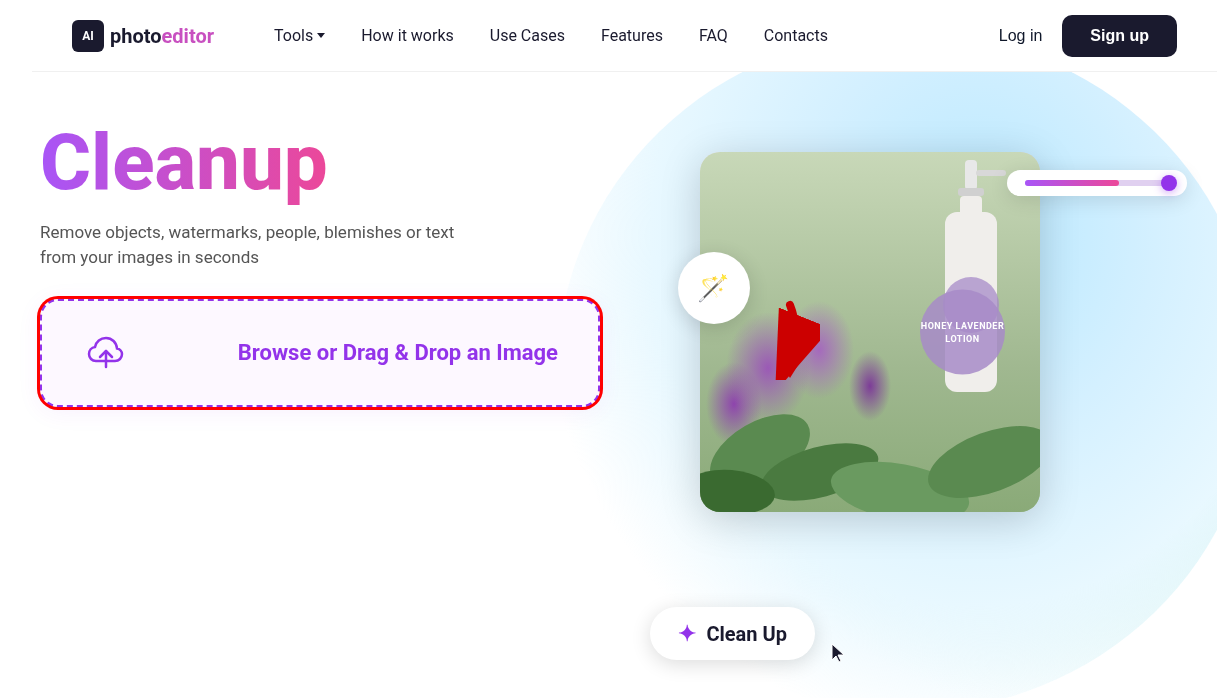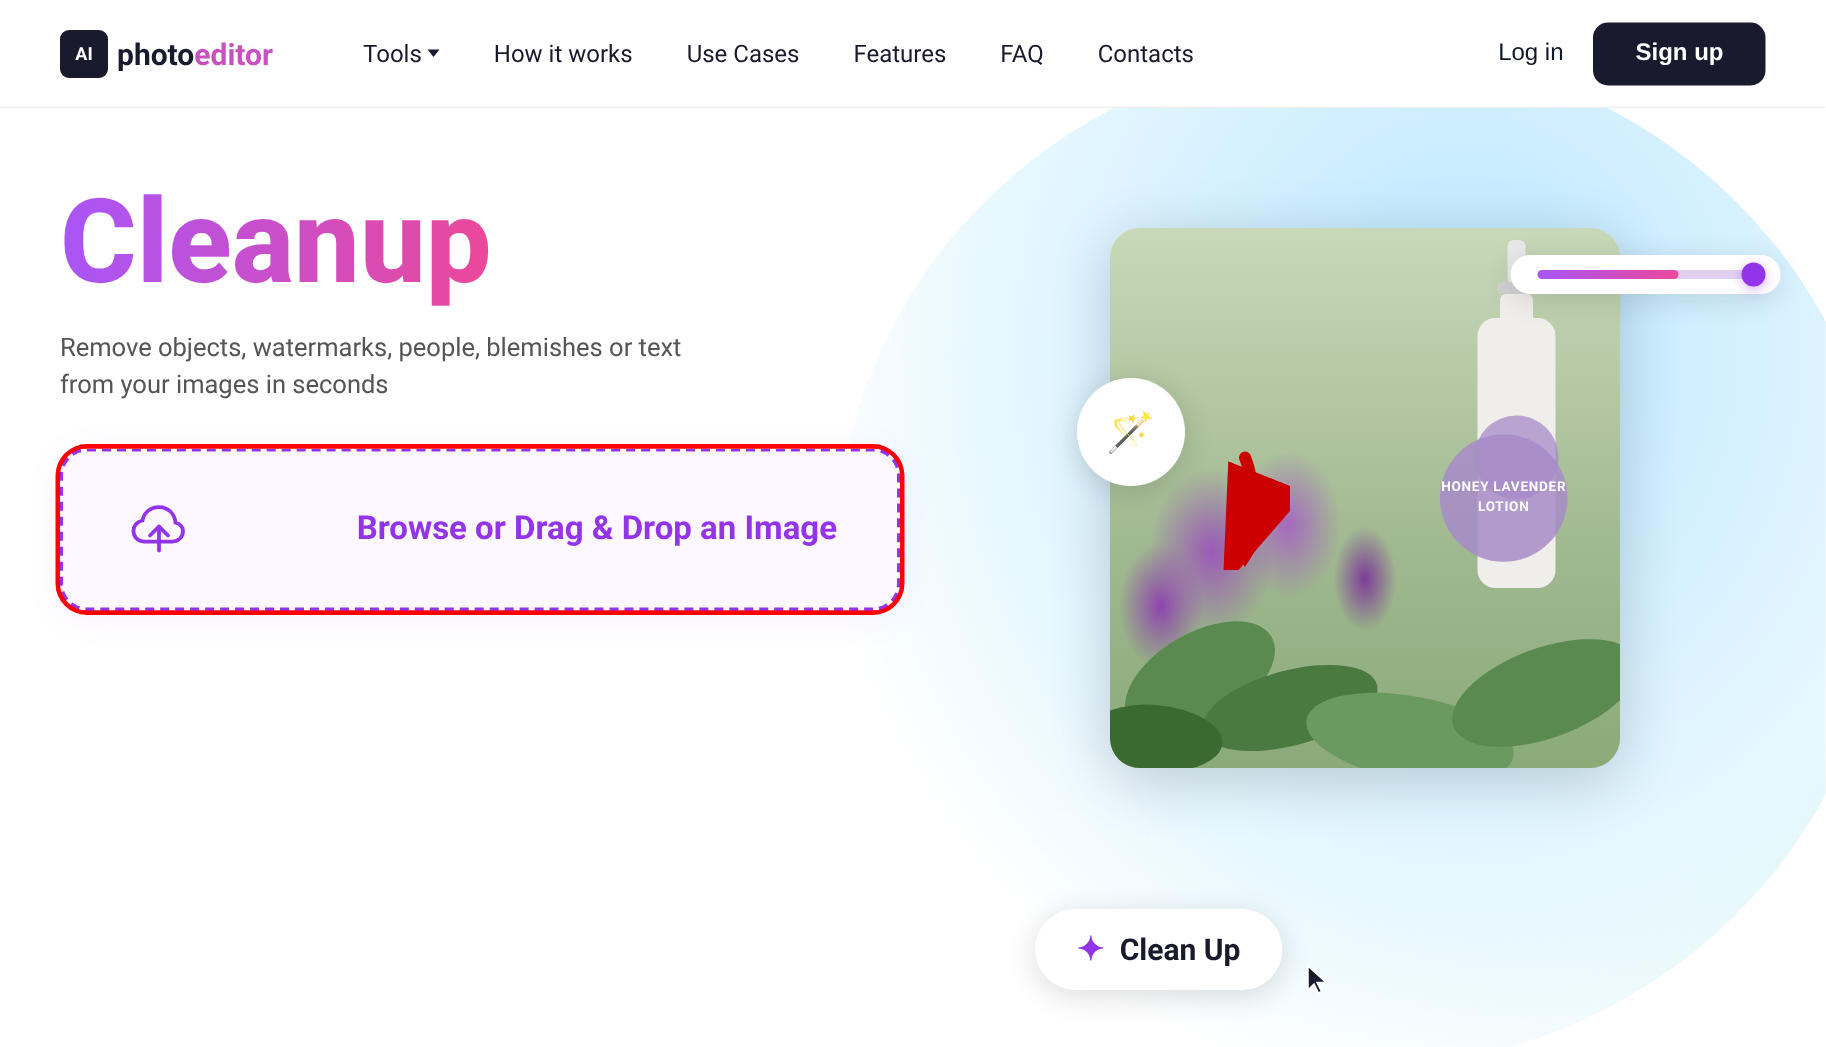--- a/index.html
+++ b/index.html
@@ -14,20 +14,21 @@
     
     nav {
       display: flex;
       align-items: center;
       padding: 0 40px;
       height: 72px;
       border-bottom: 1px solid #f0f0f0;
       position: relative;
       z-index: 10;
       background: #fff;
+      margin-left: 32px;
     }
     .logo {
       display: flex;
       align-items: center;
       gap: 6px;
       margin-right: 60px;
     }
     .logo-icon {
       width: 32px;
       height: 32px;
@@ -92,21 +93,20 @@
     }
 
     
     .hero {
       display: flex;
       align-items: flex-start;
       padding: 40px 40px 16px 40px;
       position: relative;
       height: calc(698px - 72px);
       overflow: hidden;
-      gap: 40px;
     }
 
     
     .bg-gradient {
       position: absolute;
       top: -40px;
       right: -40px;
       width: 700px;
       height: 680px;
       background: radial-gradient(ellipse at 60% 30%, #b8e8ff 0%, #d4f0ff 30%, #e8f8ff 55%, transparent 75%),

